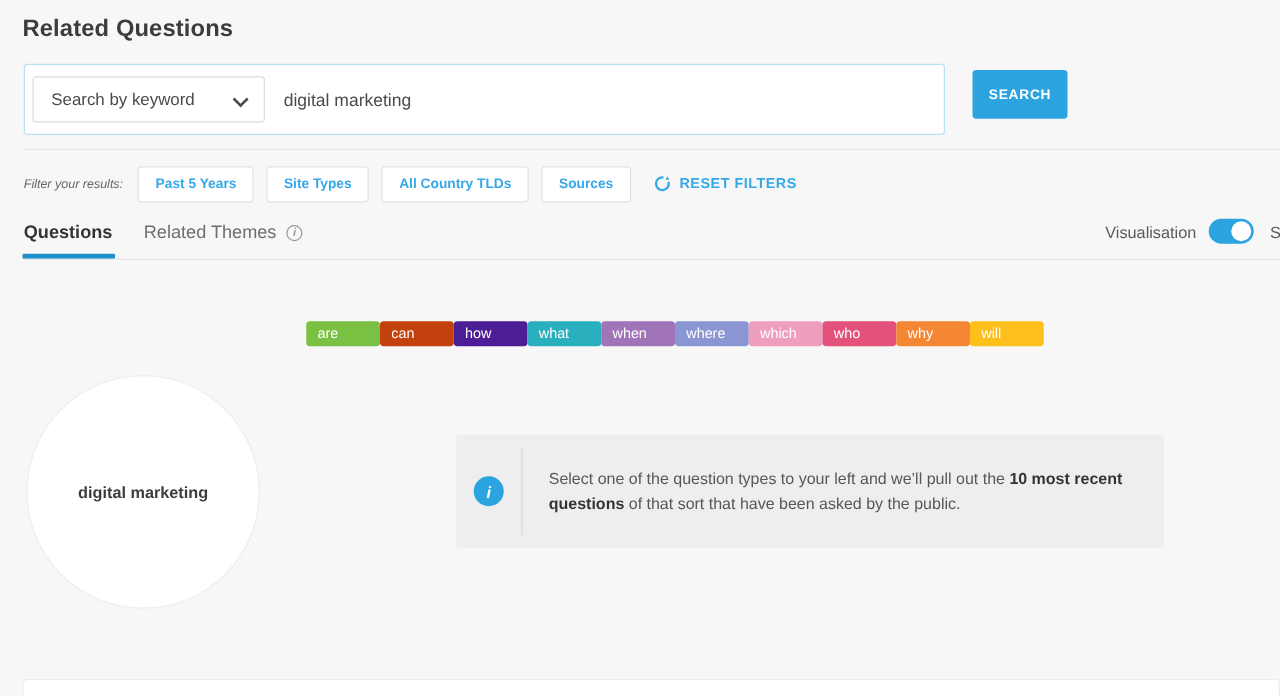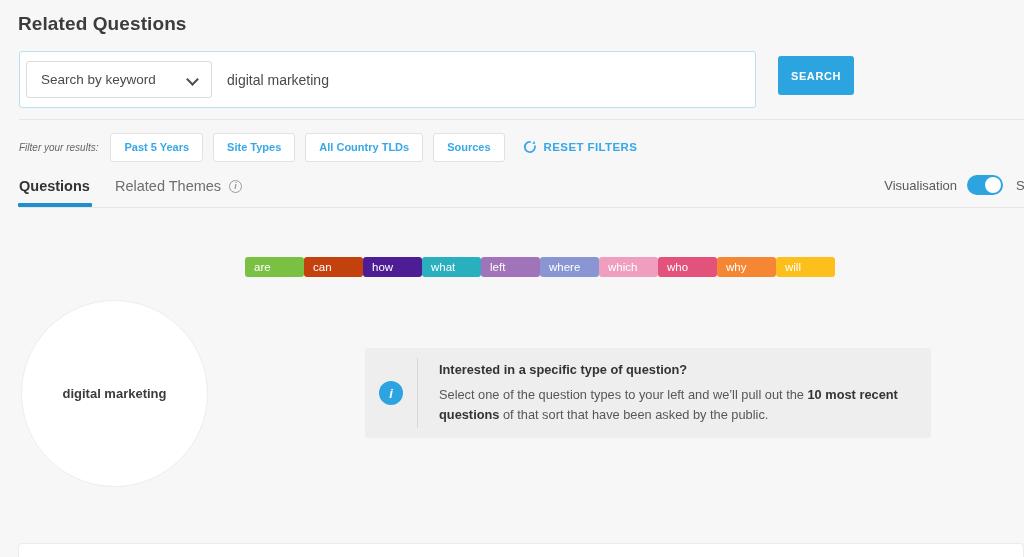--- a/index.html
+++ b/index.html
@@ -415,30 +415,29 @@
 
 <div class="keyword-bubble">
   <span class="keyword-bubble-label">digital marketing</span>
 </div>
 
 <div class="question-words">
   <div class="qword" style="background:#7ac143">are</div>
   <div class="qword" style="background:#c2410c">can</div>
   <div class="qword" style="background:#4c1d95">how</div>
   <div class="qword" style="background:#2aafbf">what</div>
-  <div class="qword" style="background:#a173b8">left</div>
+  <div class="qword" style="background:#a173b8">when</div>
   <div class="qword" style="background:#8a96d4">where</div>
   <div class="qword" style="background:#f09ec0">which</div>
   <div class="qword" style="background:#e2527a">who</div>
   <div class="qword" style="background:#f58634">why</div>
   <div class="qword" style="background:#fcbf1c">will</div>
 </div>
 
 <div class="info-panel">
   <div class="info-icon-big">i</div>
   <div class="info-sep"></div>
   <div class="info-text">
-    <div class="info-heading">Interested in a specific type of question?</div>
     <div class="info-body"><span>Select one of the question types to your left and we’ll pull out the </span><b>10 most recent questions</b><span> of that sort that have been asked by the public.</span></div>
   </div>
 </div>
 
 <div class="bottom-card"></div>
 
 </body></html>

